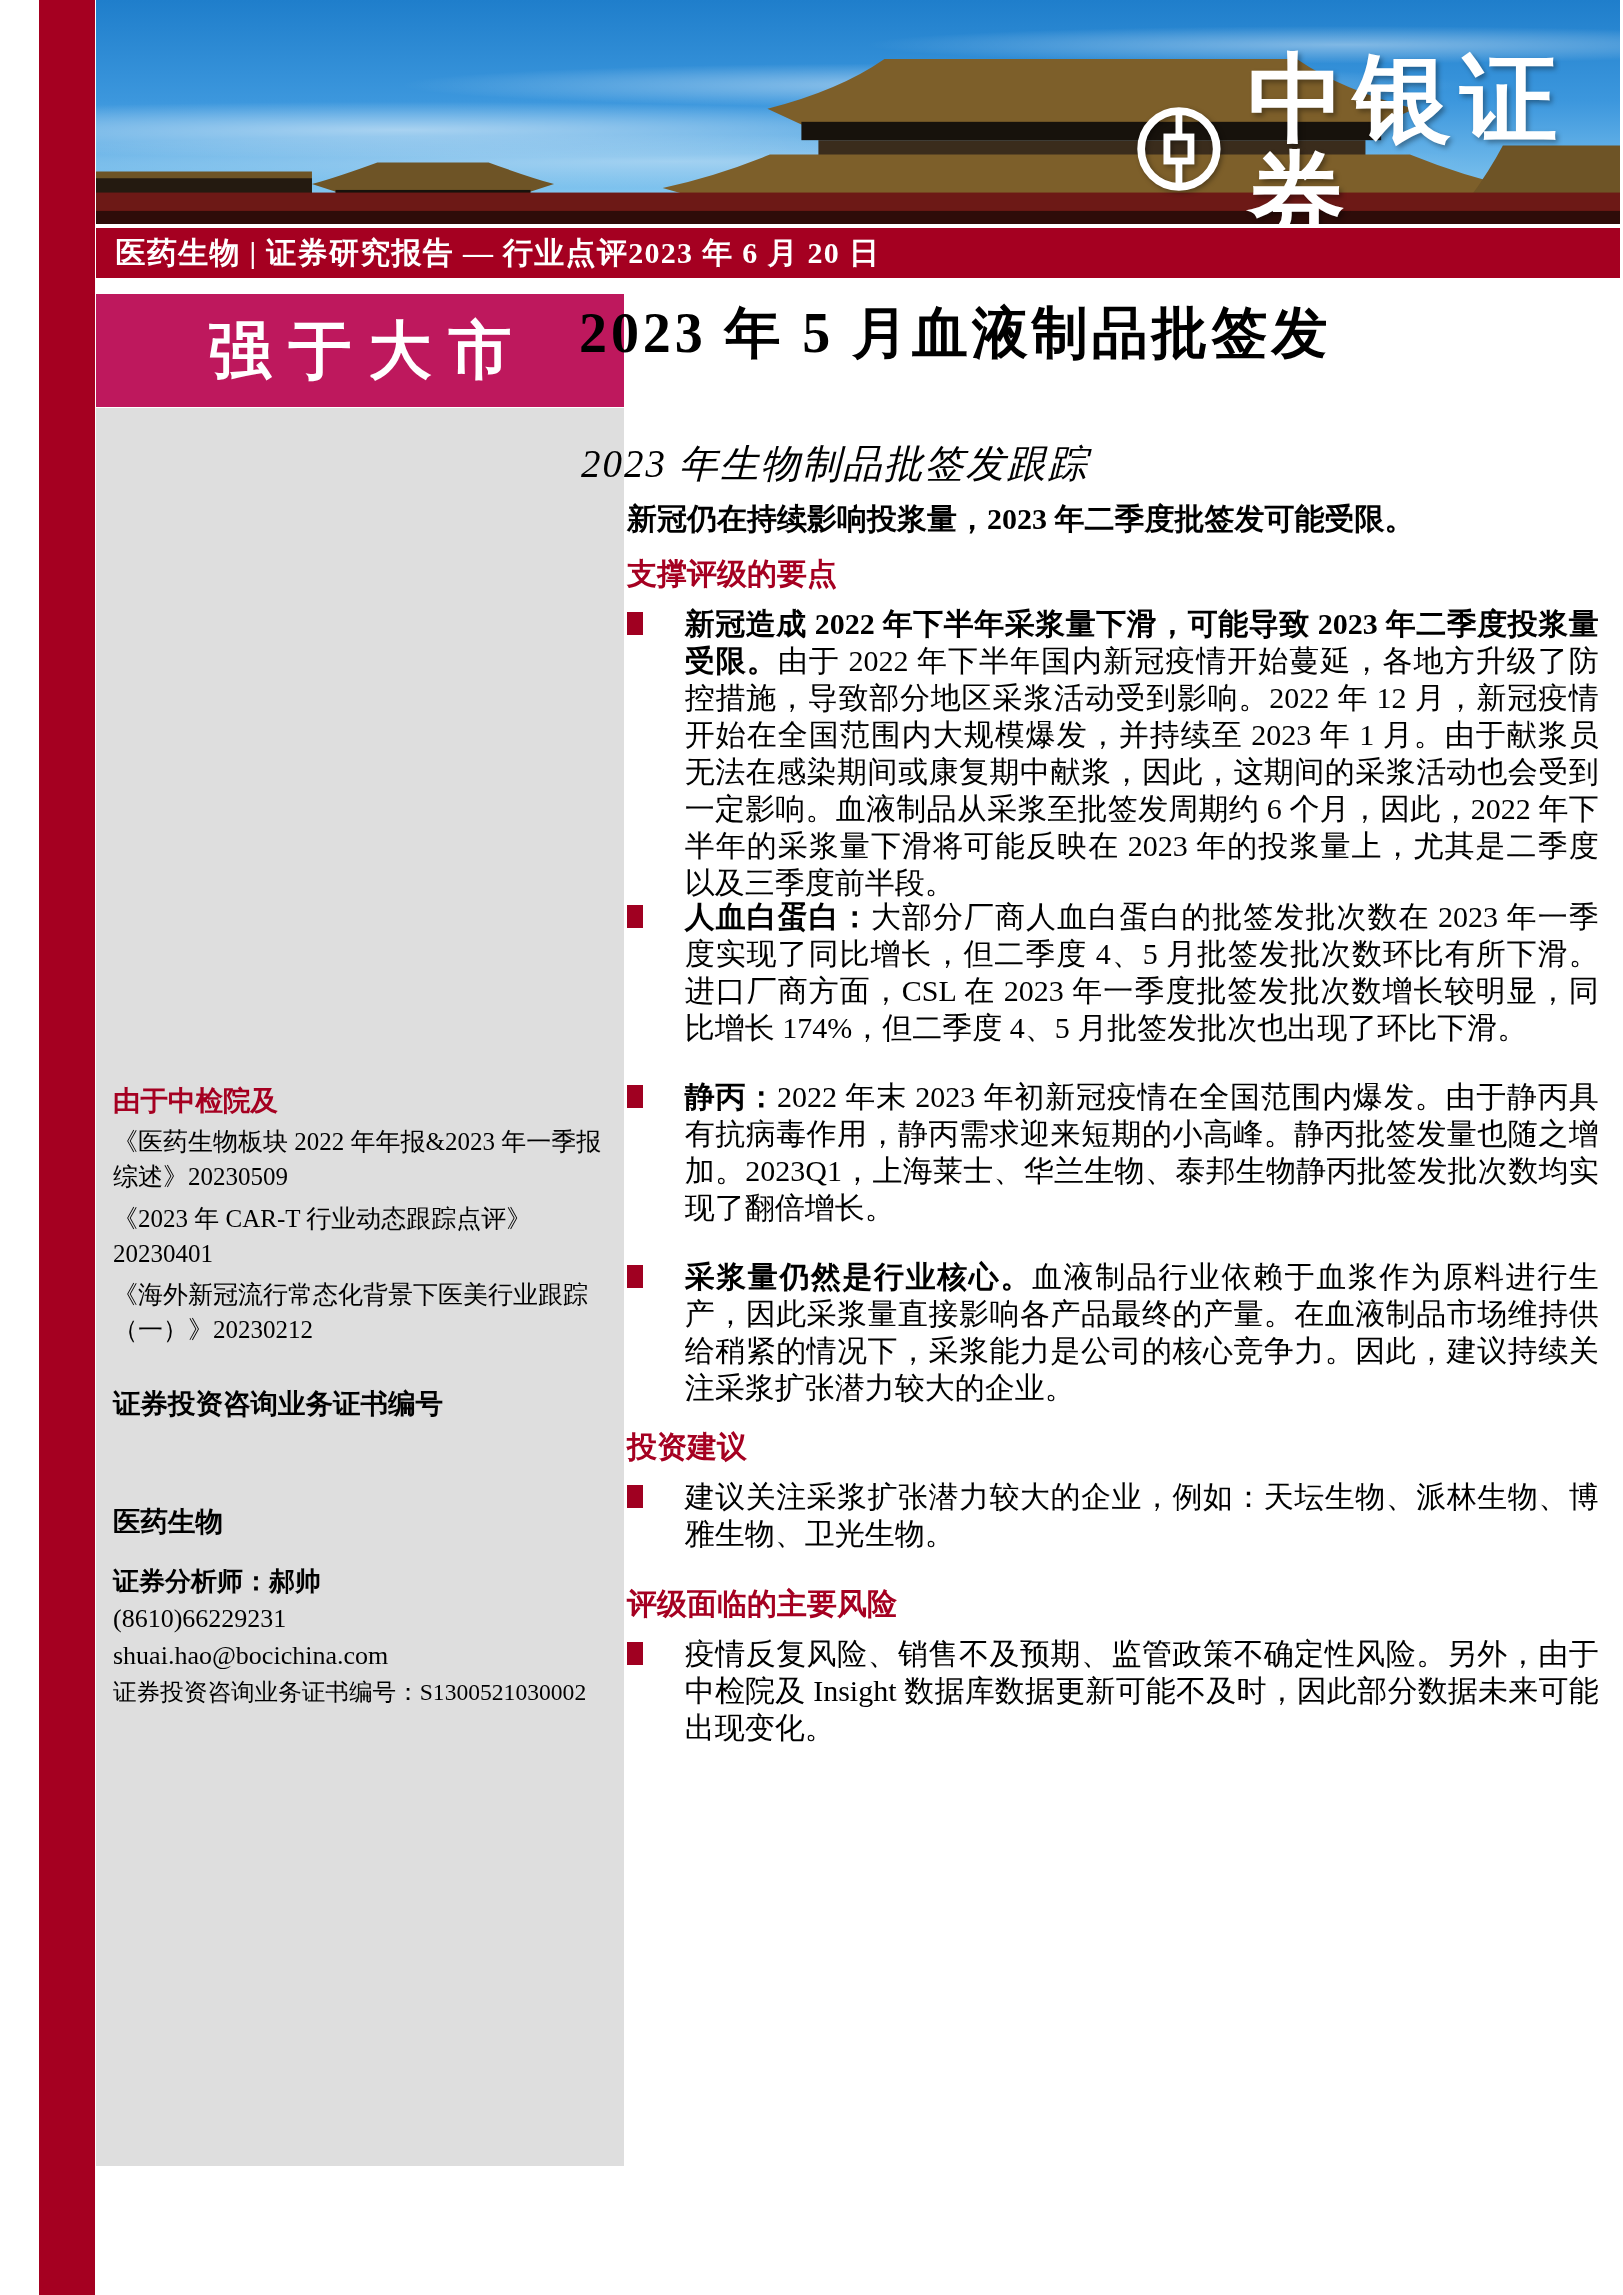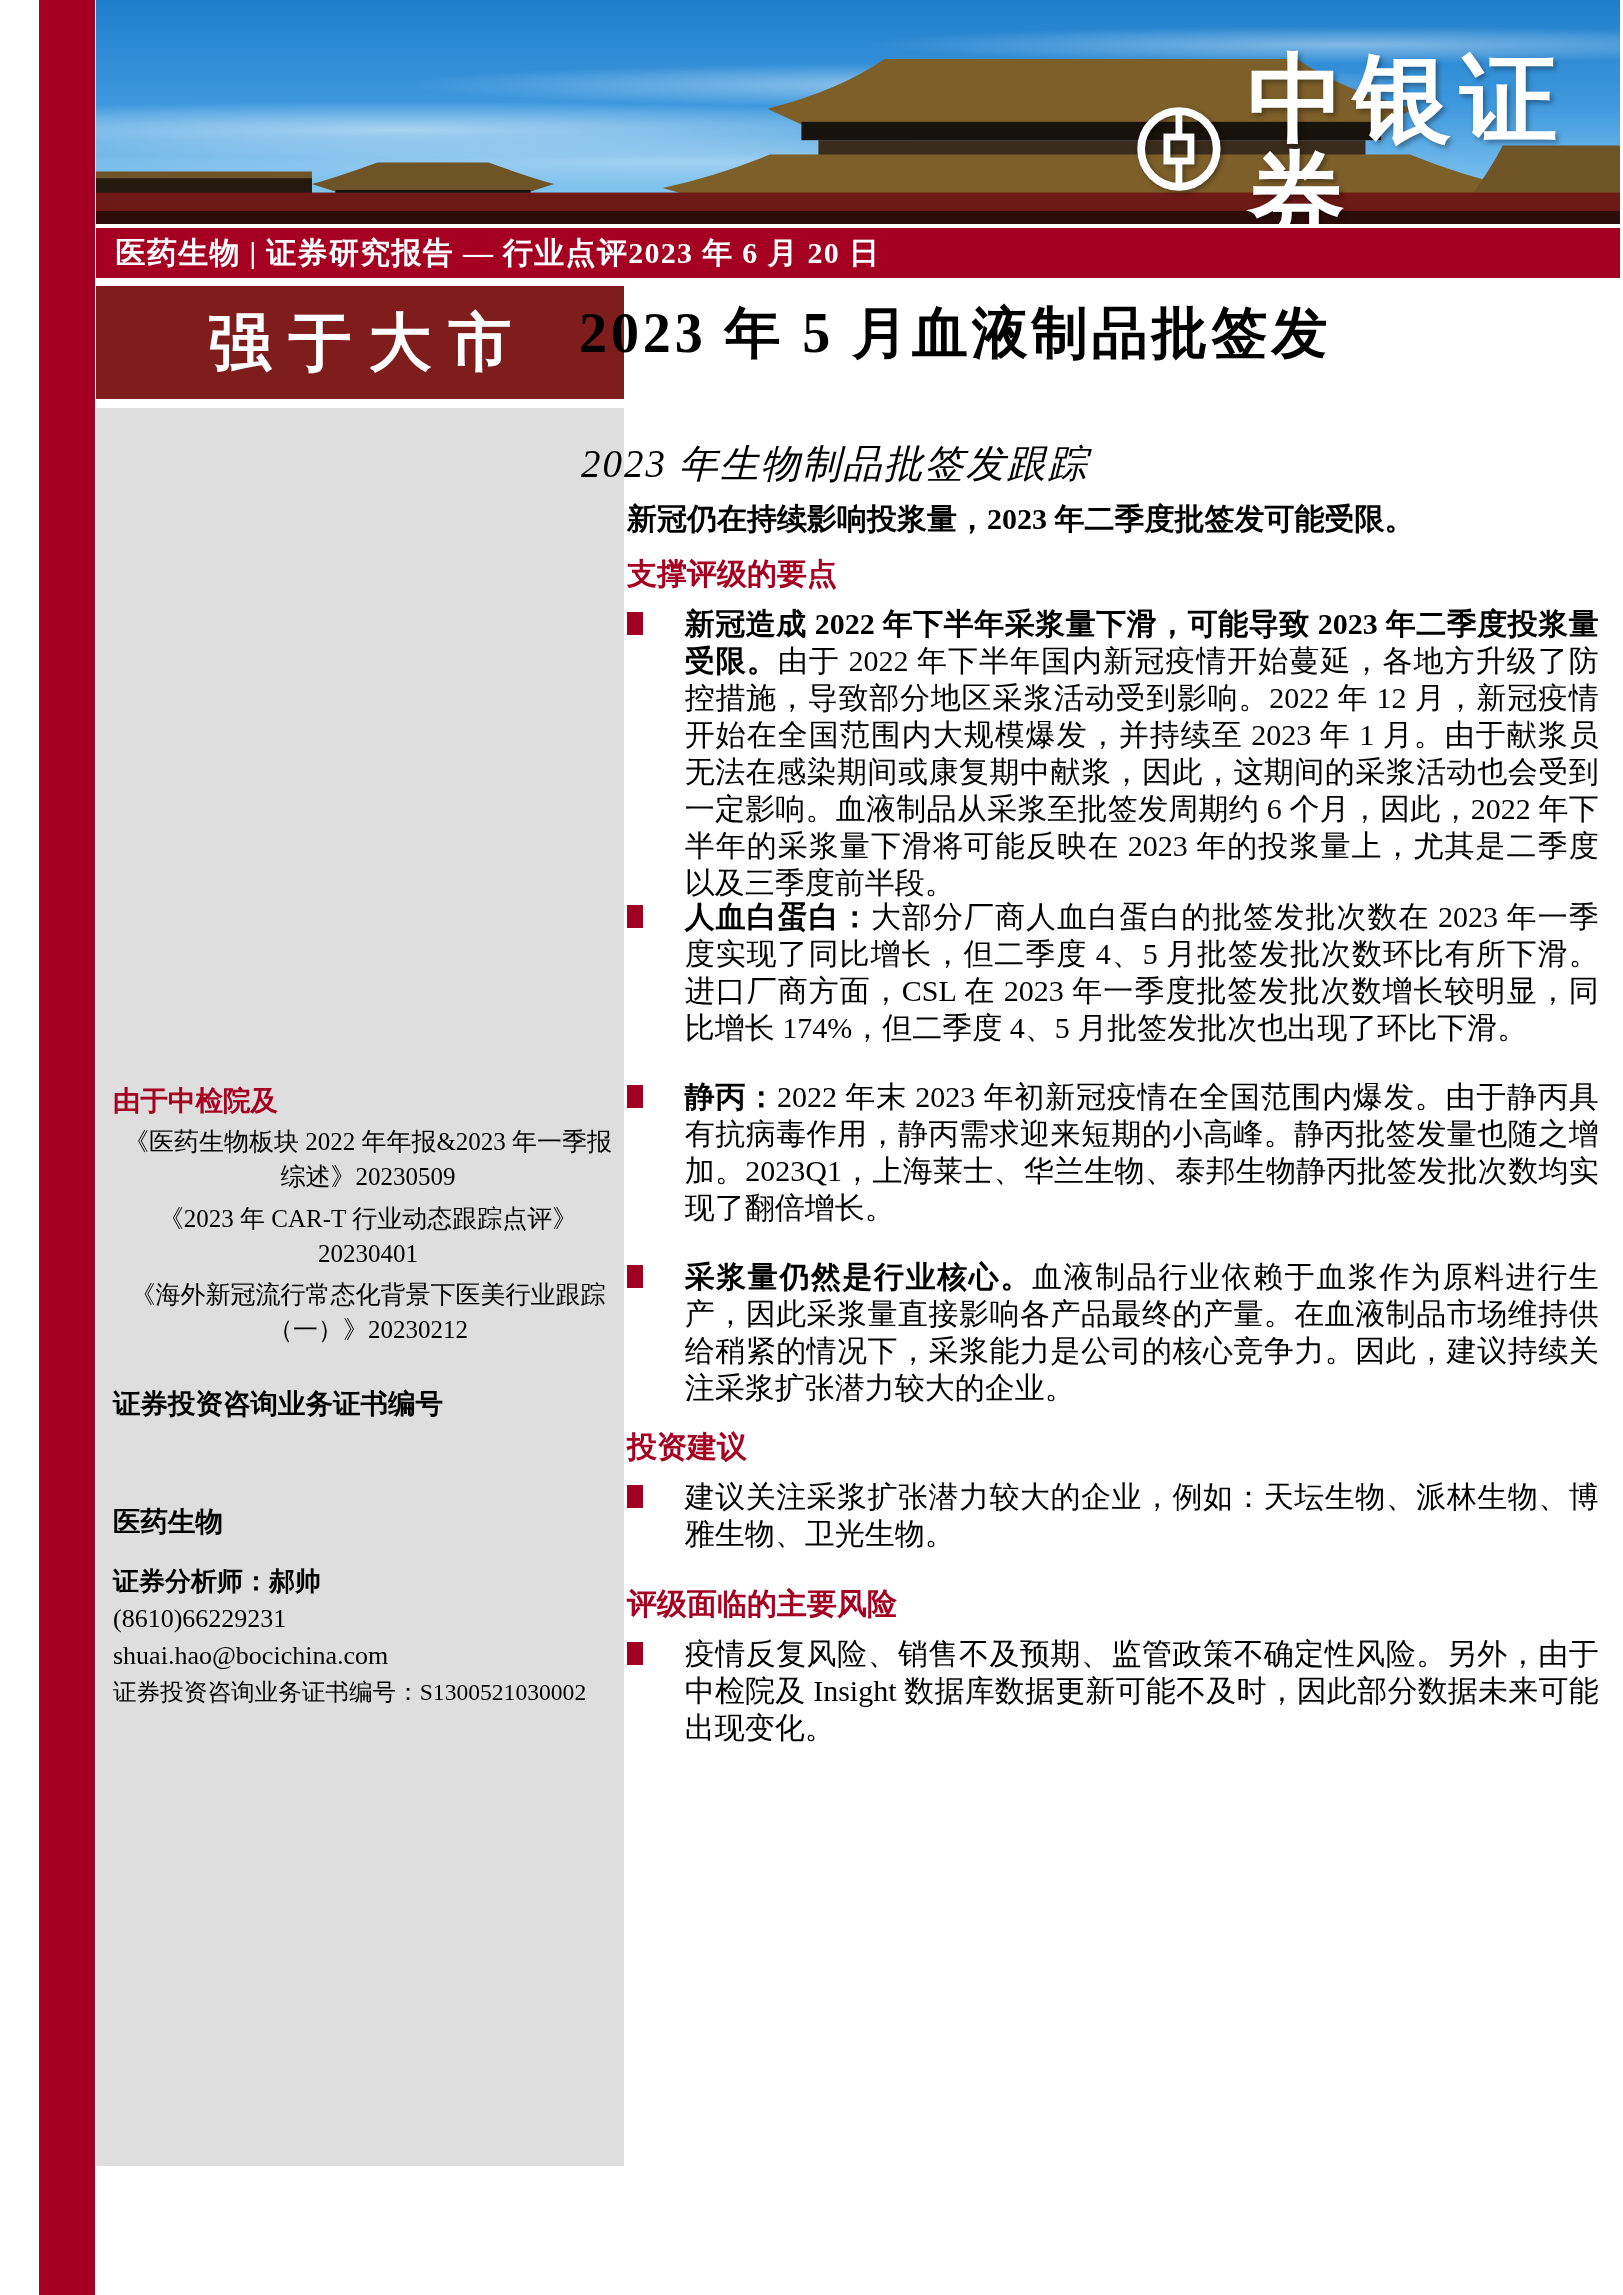--- a/index.html
+++ b/index.html
@@ -25,29 +25,29 @@
              letter-spacing:9.2px;line-height:98px;text-shadow:2.6px 3.3px 5.2px rgba(0,0,0,.35);}
 
   
   .bar{position:absolute;left:96px;top:228px;width:1524px;height:50px;background:#A50021;
        display:flex;align-items:center;
        color:#fff;font-weight:bold;font-size:30px;}
   .bar .bar-left{padding-left:19.6px;letter-spacing:1.3px;}
   .bar .bar-date{padding-right:84px;letter-spacing:1.3px;}
 
   
-  .rating{position:absolute;left:96px;top:286px;width:528px;height:113px;background:#7f1d1d;
+  .rating{position:absolute;left:96px;top:294px;width:528px;height:113px;background:#be185d;
           display:flex;align-items:center;justify-content:center;}
   .rating span{color:#fff;font-size:63px;font-weight:bold;letter-spacing:17px;text-indent:17px;}
 
   
   .sidebar{position:absolute;left:96px;top:408px;width:528px;height:1758px;background:#DEDEDE;}
   .sb{position:absolute;left:17px;width:510px;}
   .sb-heading{top:675px;font-size:27.5px;font-weight:bold;color:#A50021;}
-  .sb-reports{top:716px;font-size:25px;line-height:35px;color:#000;text-align:center;}
+  .sb-reports{top:716px;font-size:25px;line-height:35px;color:#000;}
   .sb-report{margin-bottom:6.5px;}
   .sb-company{top:975px;font-size:27.5px;font-weight:bold;line-height:41px;}
   .sb-industry{top:1096px;font-size:27.5px;font-weight:bold;}
   .sb-analyst{top:1155px;font-size:26px;line-height:37px;}
   .sb-analyst .an-name{font-weight:bold;}
   .sb-analyst .an-license{font-size:23.6px;}
 
   
   .m-title{position:absolute;left:579px;top:296px;font-size:56px;font-weight:bold;letter-spacing:3.9px;}
   .m-subtitle{position:absolute;left:581px;top:437px;font-size:39px;font-style:italic;letter-spacing:2px;}

